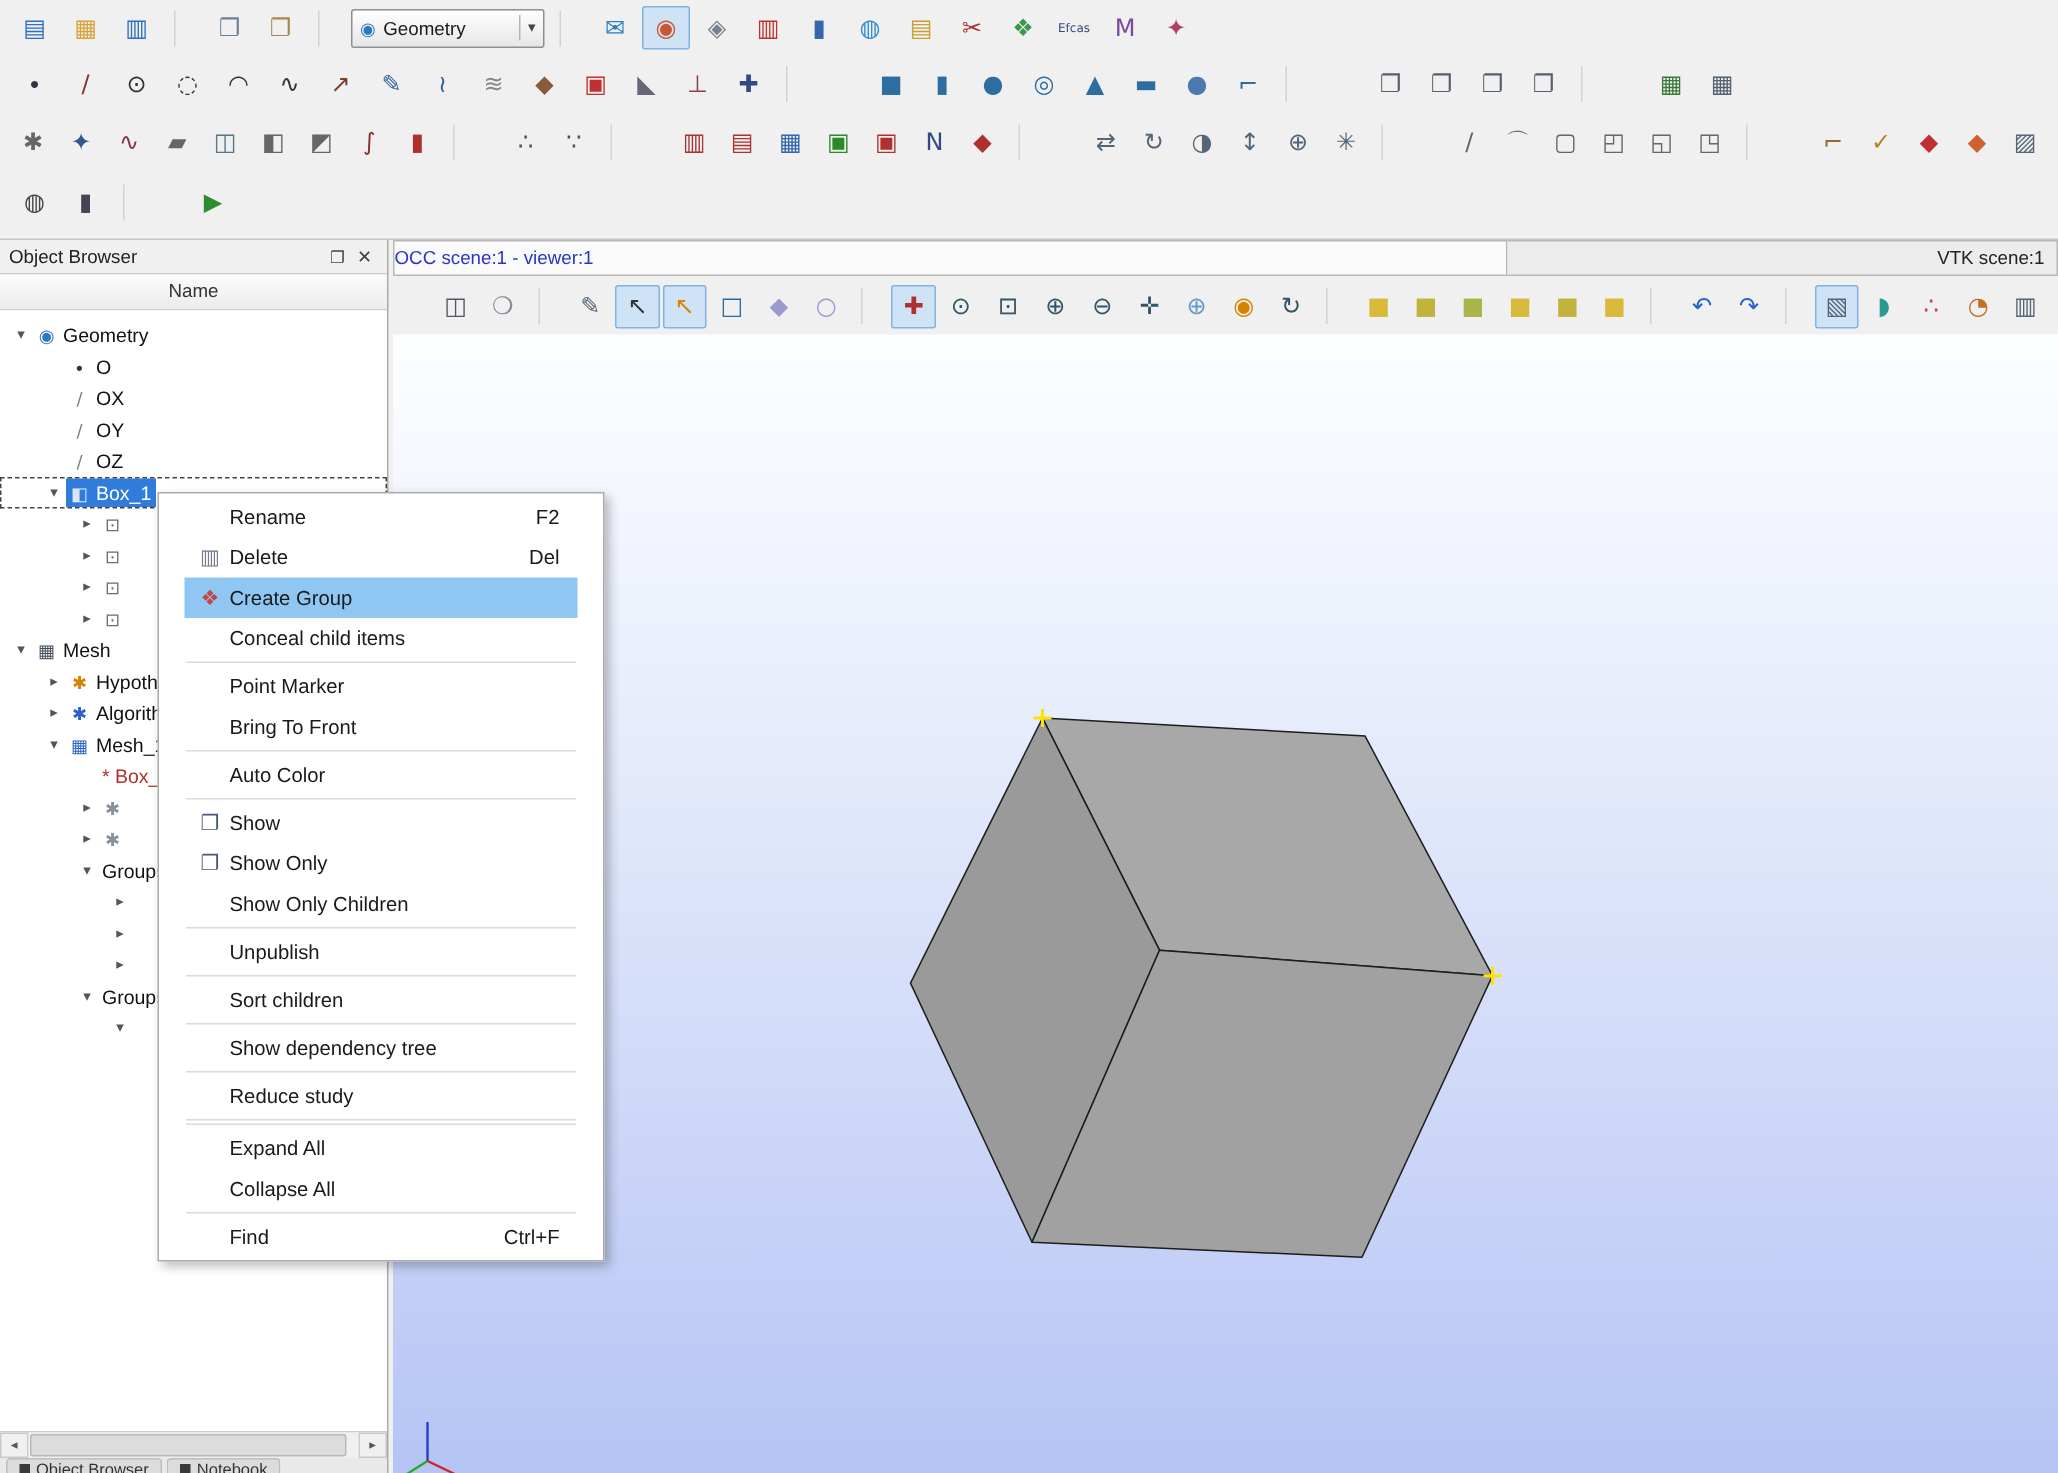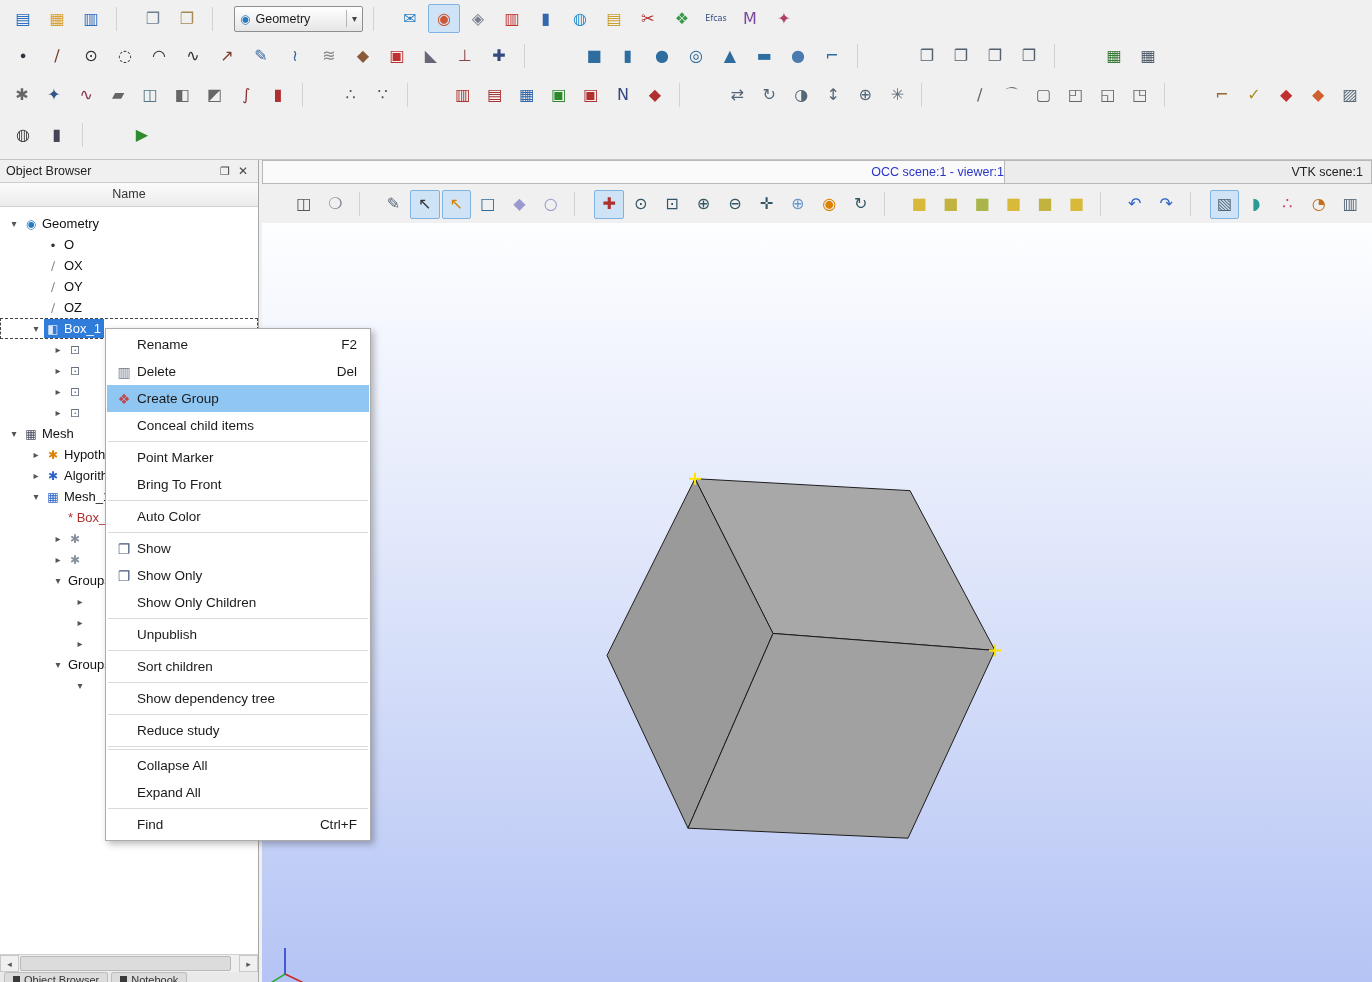--- a/index.html
+++ b/index.html
@@ -49,32 +49,32 @@
   .sb-track{flex:1;position:relative;background:#f0f0f0;}
   .sb-thumb{position:absolute;left:1px;top:1px;bottom:1px;width:95%;background:#dcdcdc;border:1px solid #b8b8b8;border-radius:2px;}
   .ob-tabs{flex:0 0 10px;height:10px;overflow:hidden;background:#e9e9e9;display:flex;gap:3px;padding-left:4px;}
   .ob-tab{font-size:11px;line-height:15px;color:#333;background:#dcdcdc;border:1px solid #bdbdbd;border-bottom:none;
           padding:0 8px;border-radius:3px 3px 0 0;display:flex;align-items:flex-start;}
   .ob-tab::before{content:"";width:7px;height:7px;background:#3a3a3a;margin:3px 4px 0 0;}
 
   
   #viewer{position:absolute;left:262px;top:160px;right:0;bottom:0;display:flex;flex-direction:column;background:#f0f0f0;}
   .viewer-captions{flex:0 0 24px;height:24px;display:flex;}
-  .cap-occ{flex:0 0 741px;line-height:22px;text-align:right;color:#2a35c8;font-size:12.5px;
+  .cap-occ{flex:0 0 741px;line-height:22px;text-align:left;color:#2a35c8;font-size:12.5px;
            background:#fafafa;border:1px solid #b8b8b8;}
   .cap-vtk{flex:1;line-height:22px;text-align:right;padding-right:8px;color:#222;font-size:12.5px;
            background:#ececec;border:1px solid #b8b8b8;border-left:none;}
   .viewer-toolbar{flex:0 0 38px;height:38px;background:#f0f0f0;padding-left:26px;}
   .viewer-canvas{flex:1;position:relative;background:linear-gradient(180deg,#fdfeff 0%,#e3e9fb 40%,#b5c4f4 100%);}
   .viewer-canvas svg{position:absolute;left:0;top:0;width:100%;height:100%;}
   .cube-face{stroke:#1c1c1c;stroke-width:1;stroke-linejoin:round;}
 
   
   #context-menu{position:absolute;left:105px;top:328px;width:264px;background:#ffffff;border:1px solid #ababab;
-                box-shadow:3px 3px 7px rgba(0,0,0,0.28);padding:2px 0;z-index:60;}
+                box-shadow:3px 3px 7px rgba(0,0,0,0.28);padding:2px 16px;z-index:60;}
   .menu-item{height:27px;display:flex;align-items:center;padding:0 12px 0 4px;font-size:13.5px;margin:0 1px;cursor:default;}
   .menu-item.hl{background:#8fc7f2;}
   .mi-icon{width:26px;flex:0 0 26px;text-align:center;font-family:"DejaVu Sans",sans-serif;font-size:14px;}
   .mi-label{flex:1;color:#1a1a1a;}
   .mi-short{margin-left:22px;color:#1a1a1a;}
   .menu-sep{height:1px;background:#dadada;margin:2px 2px;}
 </style>
 </head>
 <body>
 
@@ -705,25 +705,25 @@
       </div>
       <div class="menu-sep"></div>
       <div class="menu-item">
         <span class="mi-icon"></span>
         <span class="mi-label">Reduce study</span>
       </div>
       <div class="menu-sep"></div>
       <div class="menu-sep"></div>
       <div class="menu-item">
         <span class="mi-icon"></span>
+        <span class="mi-label">Expand All</span>
+      </div>
+      <div class="menu-item">
+        <span class="mi-icon"></span>
         <span class="mi-label">Collapse All</span>
-      </div>
-      <div class="menu-item">
-        <span class="mi-icon"></span>
-        <span class="mi-label">Expand All</span>
       </div>
       <div class="menu-sep"></div>
       <div class="menu-item">
         <span class="mi-icon"></span>
         <span class="mi-label">Find</span>
         <span class="mi-short">Ctrl+F</span>
       </div>
     </div>
 
 </div>

